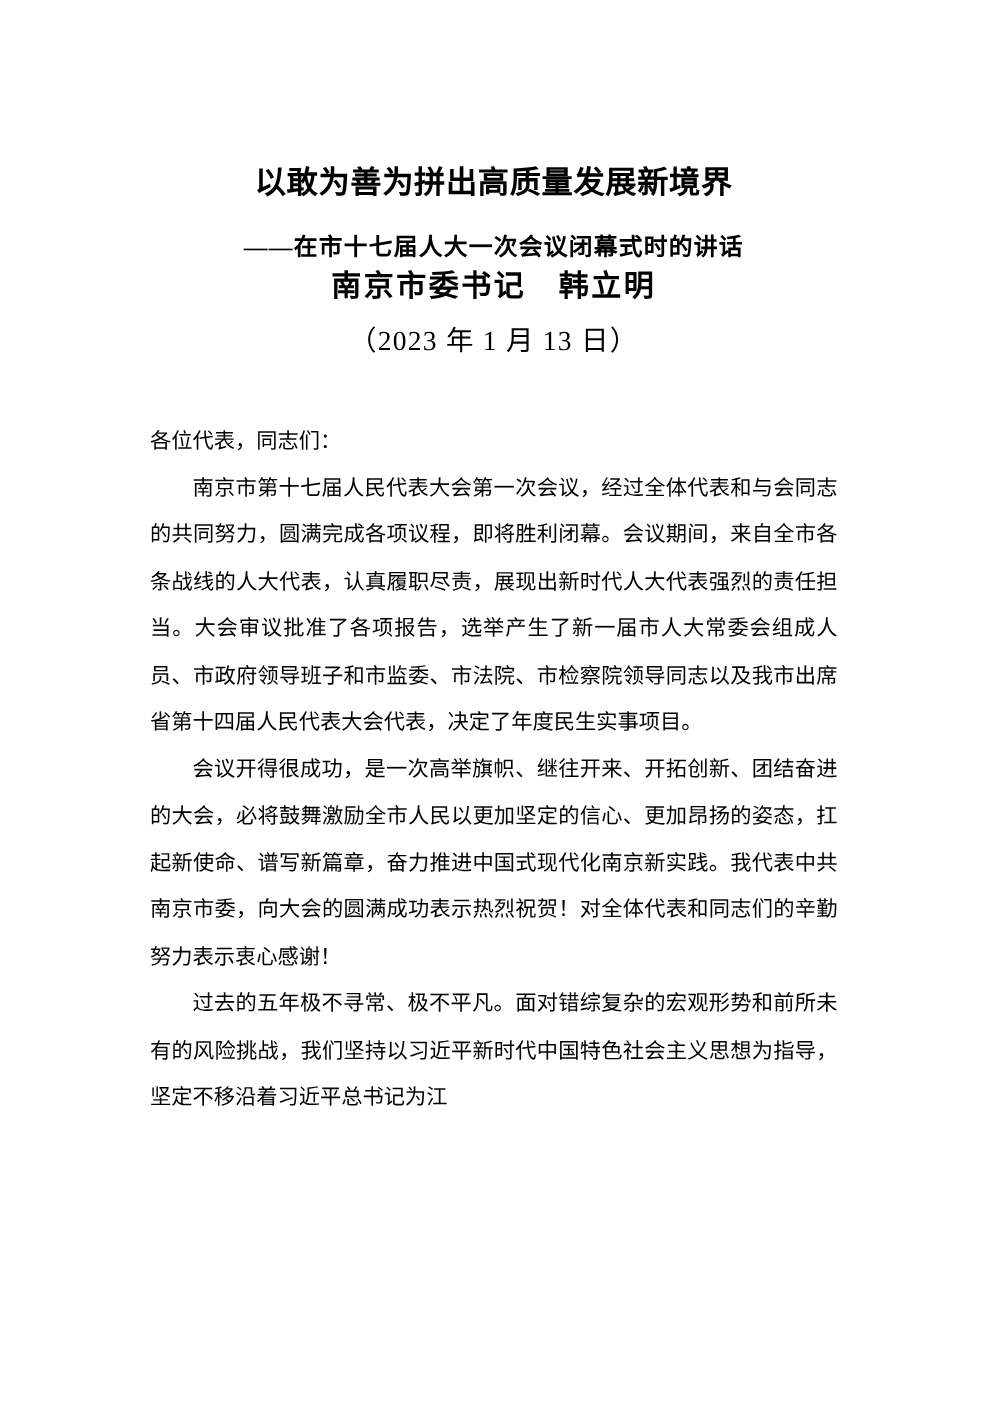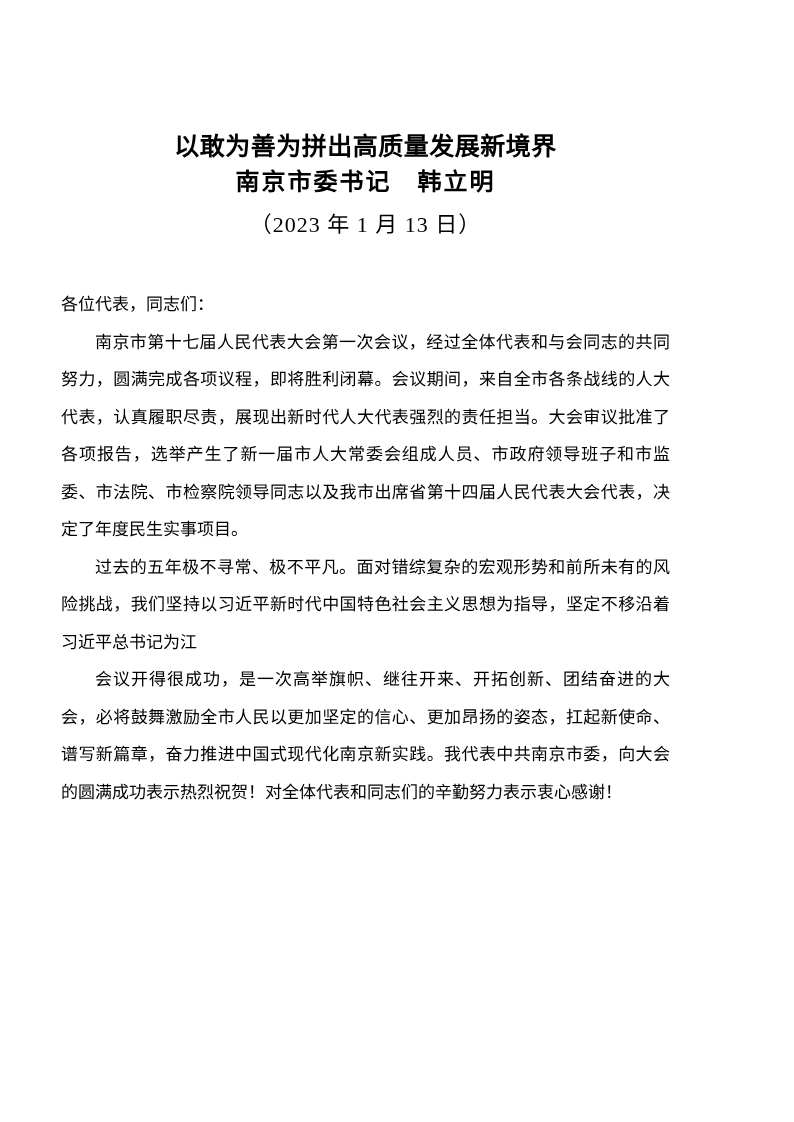--- a/index.html
+++ b/index.html
@@ -8,21 +8,21 @@
     background: #ffffff;
   }
   .page {
     position: relative;
     box-sizing: border-box;
     width: 794px;
     height: 1122px;
     margin: 0 auto;
     background: #ffffff;
     color: #000000;
-    padding: 128px 124px 0 61px;
+    padding: 128px 124px 0 120px;
     overflow: hidden;
     font-family: "Liberation Serif", "DejaVu Serif", serif;
   }
   .doc-title {
     margin: 0;
     font-size: 25px;
     line-height: 38px;
     font-weight: bold;
     text-align: center;
     letter-spacing: 0.5px;
@@ -72,27 +72,28 @@
   .para {
     text-indent: 2em;
   }
 </style>
 </head>
 <body>
 
 <div class="page">
   <h1 class="doc-title">以敢为善为拼出高质量发展新境界</h1>
 
+  <div class="doc-subtitle">——在市十七届人大一次会议闭幕式时的讲话</div>
 
   <div class="doc-author">南京市委书记　韩立明</div>
 
   <div class="doc-date">（2023 年 1 月 13 日）</div>
 
   <div class="doc-body">
     <p class="salutation">各位代表，同志们：</p>
 
     <p class="para">南京市第十七届人民代表大会第一次会议，经过全体代表和与会同志的共同努力，圆满完成各项议程，即将胜利闭幕。会议期间，来自全市各条战线的人大代表，认真履职尽责，展现出新时代人大代表强烈的责任担当。大会审议批准了各项报告，选举产生了新一届市人大常委会组成人员、市政府领导班子和市监委、市法院、市检察院领导同志以及我市出席省第十四届人民代表大会代表，决定了年度民生实事项目。</p>
 
+    <p class="para">会议开得很成功，是一次高举旗帜、继往开来、开拓创新、团结奋进的大会，必将鼓舞激励全市人民以更加坚定的信心、更加昂扬的姿态，扛起新使命、谱写新篇章，奋力推进中国式现代化南京新实践。我代表中共南京市委，向大会的圆满成功表示热烈祝贺！对全体代表和同志们的辛勤努力表示衷心感谢！</p>
+
     <p class="para">过去的五年极不寻常、极不平凡。面对错综复杂的宏观形势和前所未有的风险挑战，我们坚持以习近平新时代中国特色社会主义思想为指导，坚定不移沿着习近平总书记为江</p>
-
-    <p class="para">会议开得很成功，是一次高举旗帜、继往开来、开拓创新、团结奋进的大会，必将鼓舞激励全市人民以更加坚定的信心、更加昂扬的姿态，扛起新使命、谱写新篇章，奋力推进中国式现代化南京新实践。我代表中共南京市委，向大会的圆满成功表示热烈祝贺！对全体代表和同志们的辛勤努力表示衷心感谢！</p>
   </div>
 </div>
 
 </body></html>

